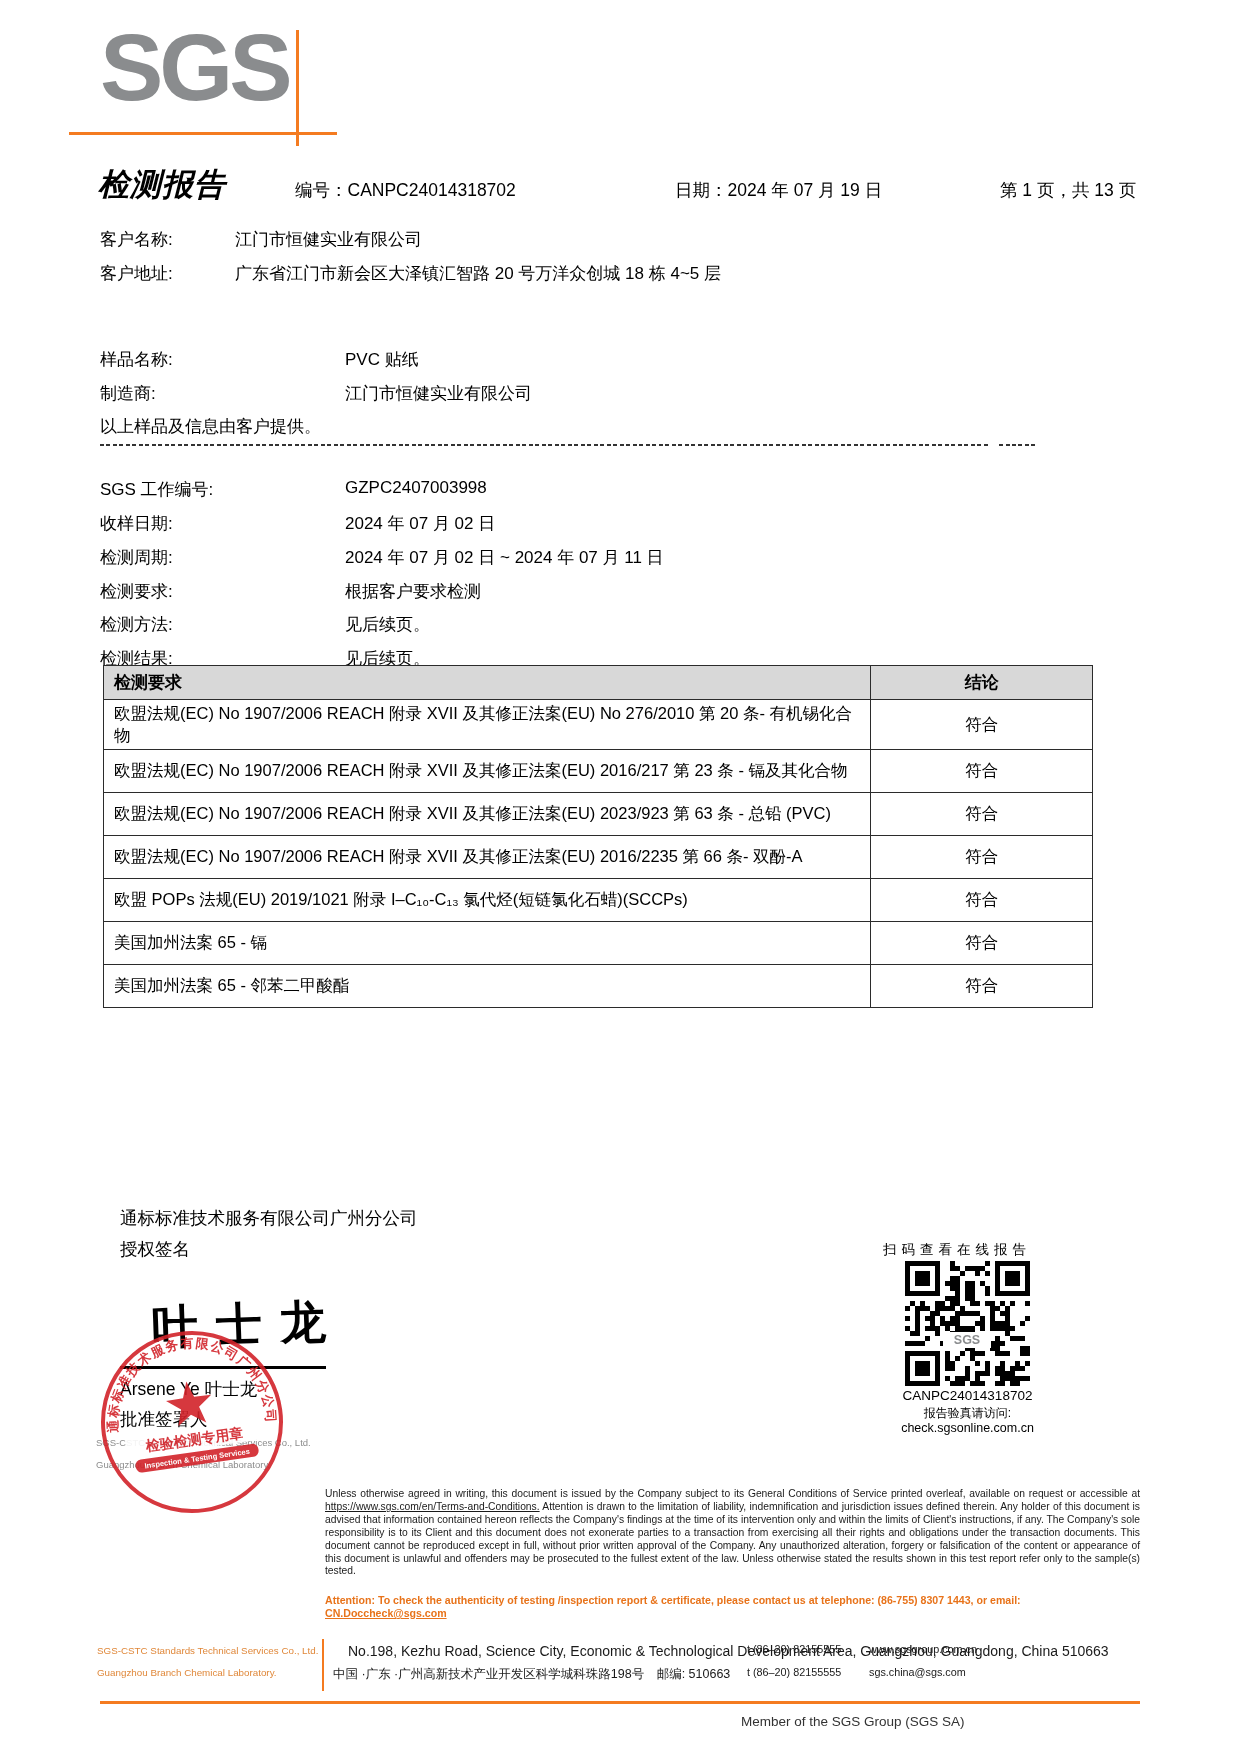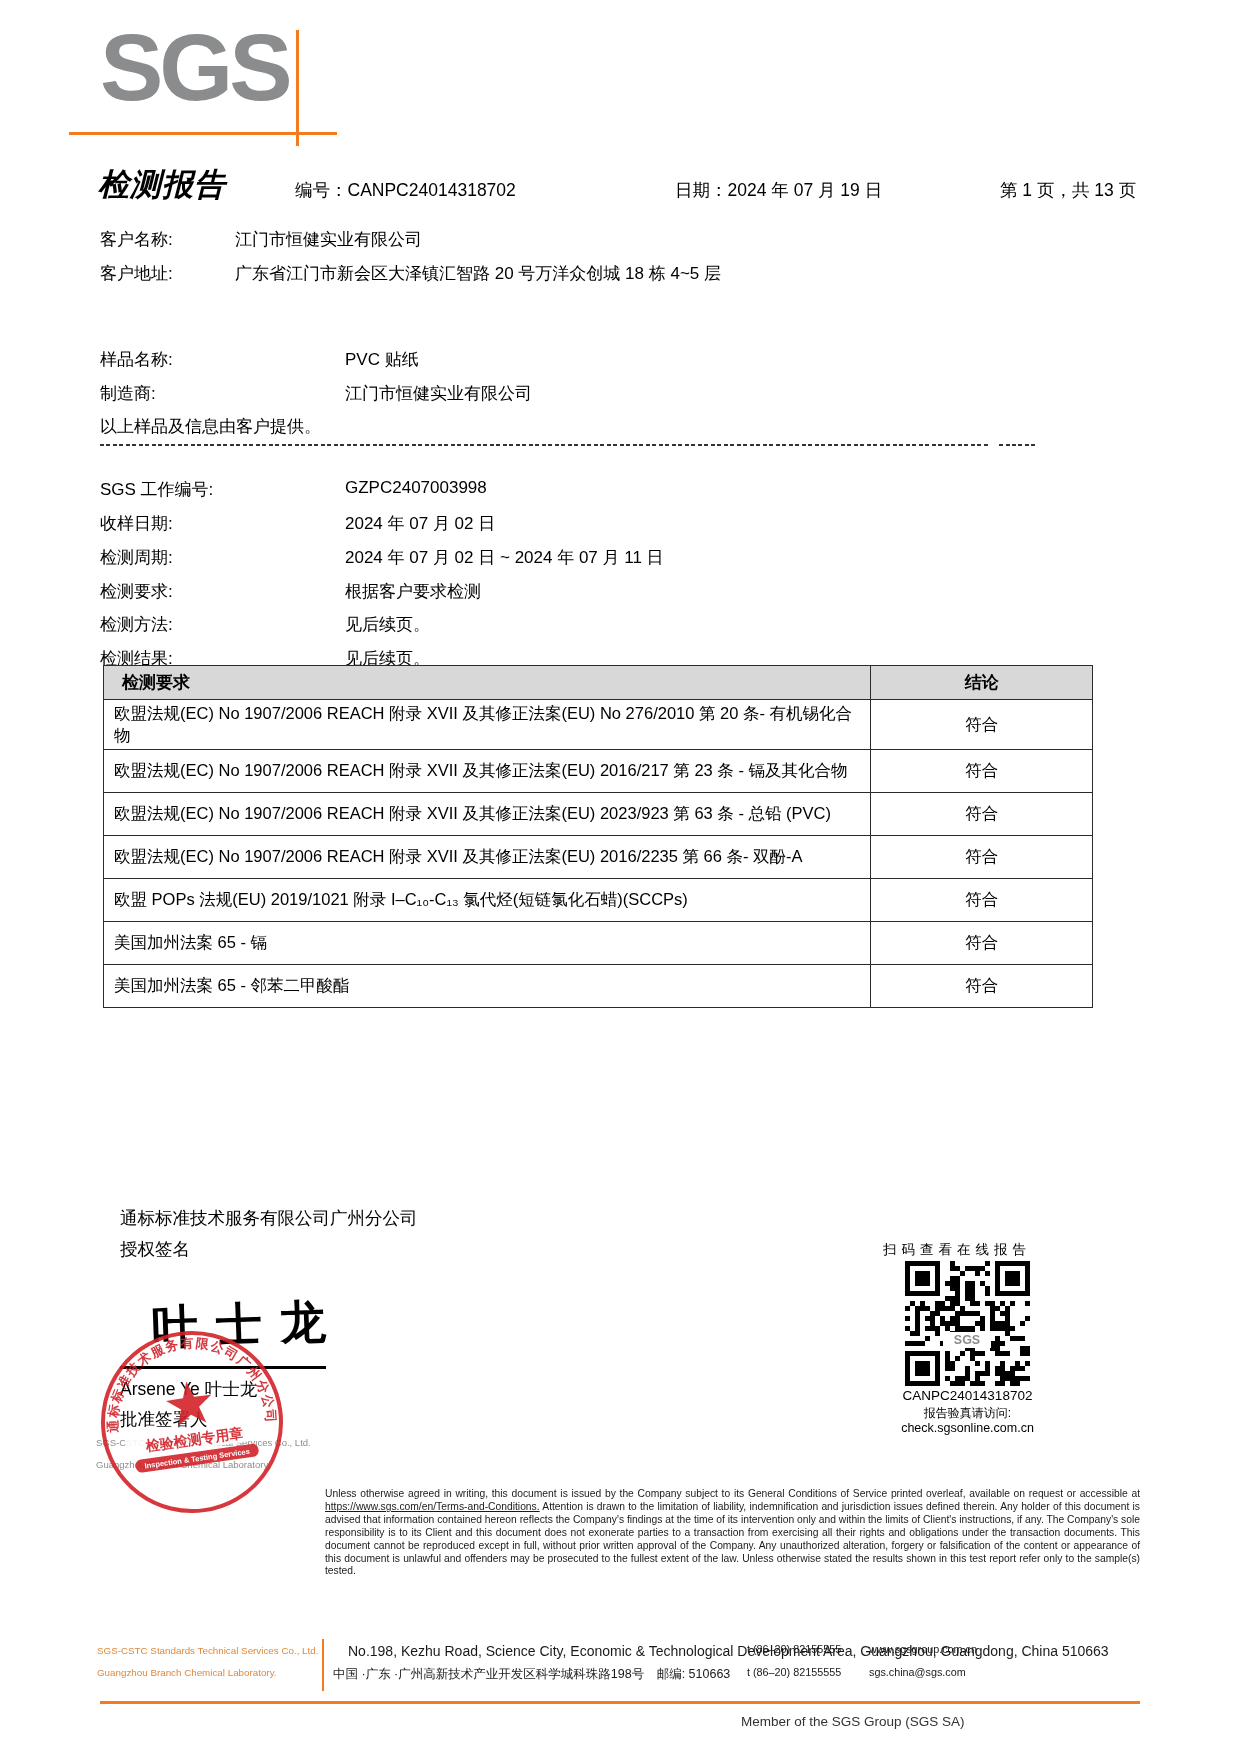--- a/index.html
+++ b/index.html
@@ -23,21 +23,21 @@
 
   .dash1{position:absolute;left:100px;top:444px;width:888px;height:2px;
          background:repeating-linear-gradient(90deg,#333 0 4px,transparent 4px 6.5px);}
   .dash2{position:absolute;left:999px;top:444px;width:38px;height:2px;
          background:repeating-linear-gradient(90deg,#333 0 4px,transparent 4px 6.5px);}
 
   
   .rtable{position:absolute;left:103px;top:665px;width:990px;border-collapse:collapse;}
   .rtable th,.rtable td{border:1.6px solid #2b2b2b;}
   .rtable th{background:#d8d8d8;height:31px;font-size:17px;font-weight:bold;}
-  .rtable th.req{text-align:left;padding-left:18px;}
+  .rtable th.req{text-align:left;padding-left:10px;}
   .rtable th.con{text-align:center;}
   .rtable td.req{padding:3px 10px;font-size:16.5px;line-height:21.5px;height:43px;box-sizing:border-box;}
   .rtable td.con{text-align:center;font-size:16.5px;}
 
   
   .sig-company{position:absolute;left:120px;top:1206px;font-size:17.5px;}
   .sig-auth{position:absolute;left:120px;top:1237px;font-size:17.5px;}
   .sig-script{position:absolute;left:152px;top:1294px;font-size:46px;font-weight:bold;
               font-family:"DejaVu Serif","Liberation Serif",serif;letter-spacing:18px;
               transform:rotate(-2deg);}
@@ -421,20 +421,21 @@
       </text>
       <polygon fill="#d2232a" points="93,52 98.6,68.2 115.8,68.6 102.1,79 107.1,95.4 93,85.6 78.9,95.4 83.9,79 70.2,68.6 87.4,68.2"></polygon>
       <rect x="24" y="100" width="138" height="20" fill="#ffffff"></rect>
       <text x="93" y="115.5" text-anchor="middle" font-size="14" font-weight="bold" fill="#d2232a">检验检测专用章</text>
       <rect x="31" y="123" width="124" height="13" rx="6" fill="#d2232a"></rect>
       <text x="93" y="132.5" text-anchor="middle" font-size="7.5" font-weight="bold" fill="#ffffff">Inspection &amp; Testing Services</text>
     </svg>
   </div>
 
   <div class="legal"><span>Unless otherwise agreed in writing, this document is issued by the Company subject to its General Conditions of Service printed overleaf, available on request or accessible at </span><span class="u">https://www.sgs.com/en/Terms-and-Conditions.</span><span> Attention is drawn to the limitation of liability, indemnification and jurisdiction issues defined therein. Any holder of this document is advised that information contained hereon reflects the Company's findings at the time of its intervention only and within the limits of Client's instructions, if any. The Company's sole responsibility is to its Client and this document does not exonerate parties to a transaction from exercising all their rights and obligations under the transaction documents. This document cannot be reproduced except in full, without prior written approval of the Company. Any unauthorized alteration, forgery or falsification of the content or appearance of this document is unlawful and offenders may be prosecuted to the fullest extent of the law. Unless otherwise stated the results shown in this test report refer only to the sample(s) tested.</span></div>
+  <div class="attention"><span>Attention: To check the authenticity of testing /inspection report &amp; certificate, please contact us at telephone: (86-755) 8307 1443, or email: </span><span class="u">CN.Doccheck@sgs.com</span></div>
 
   <div class="company-orange" style="top:1645px;">SGS-CSTC Standards Technical Services Co., Ltd.</div>
   <div class="company-orange" style="top:1667px;">Guangzhou Branch Chemical Laboratory.</div>
 
   <div class="addr-vline"></div>
   <div class="addr addr-en">No.198, Kezhu Road, Science City, Economic &amp; Technological Development Area, Guangzhou, Guangdong, China 510663</div>
   <div class="addr addr-cn">中国 ·广东 ·广州高新技术产业开发区科学城科珠路198号　邮编: 510663</div>
   <div class="addr addr-tel1">t (86–20) 82155555</div>
   <div class="addr addr-tel2">t (86–20) 82155555</div>
   <div class="addr addr-web">www.sgsgroup.com.cn</div>

